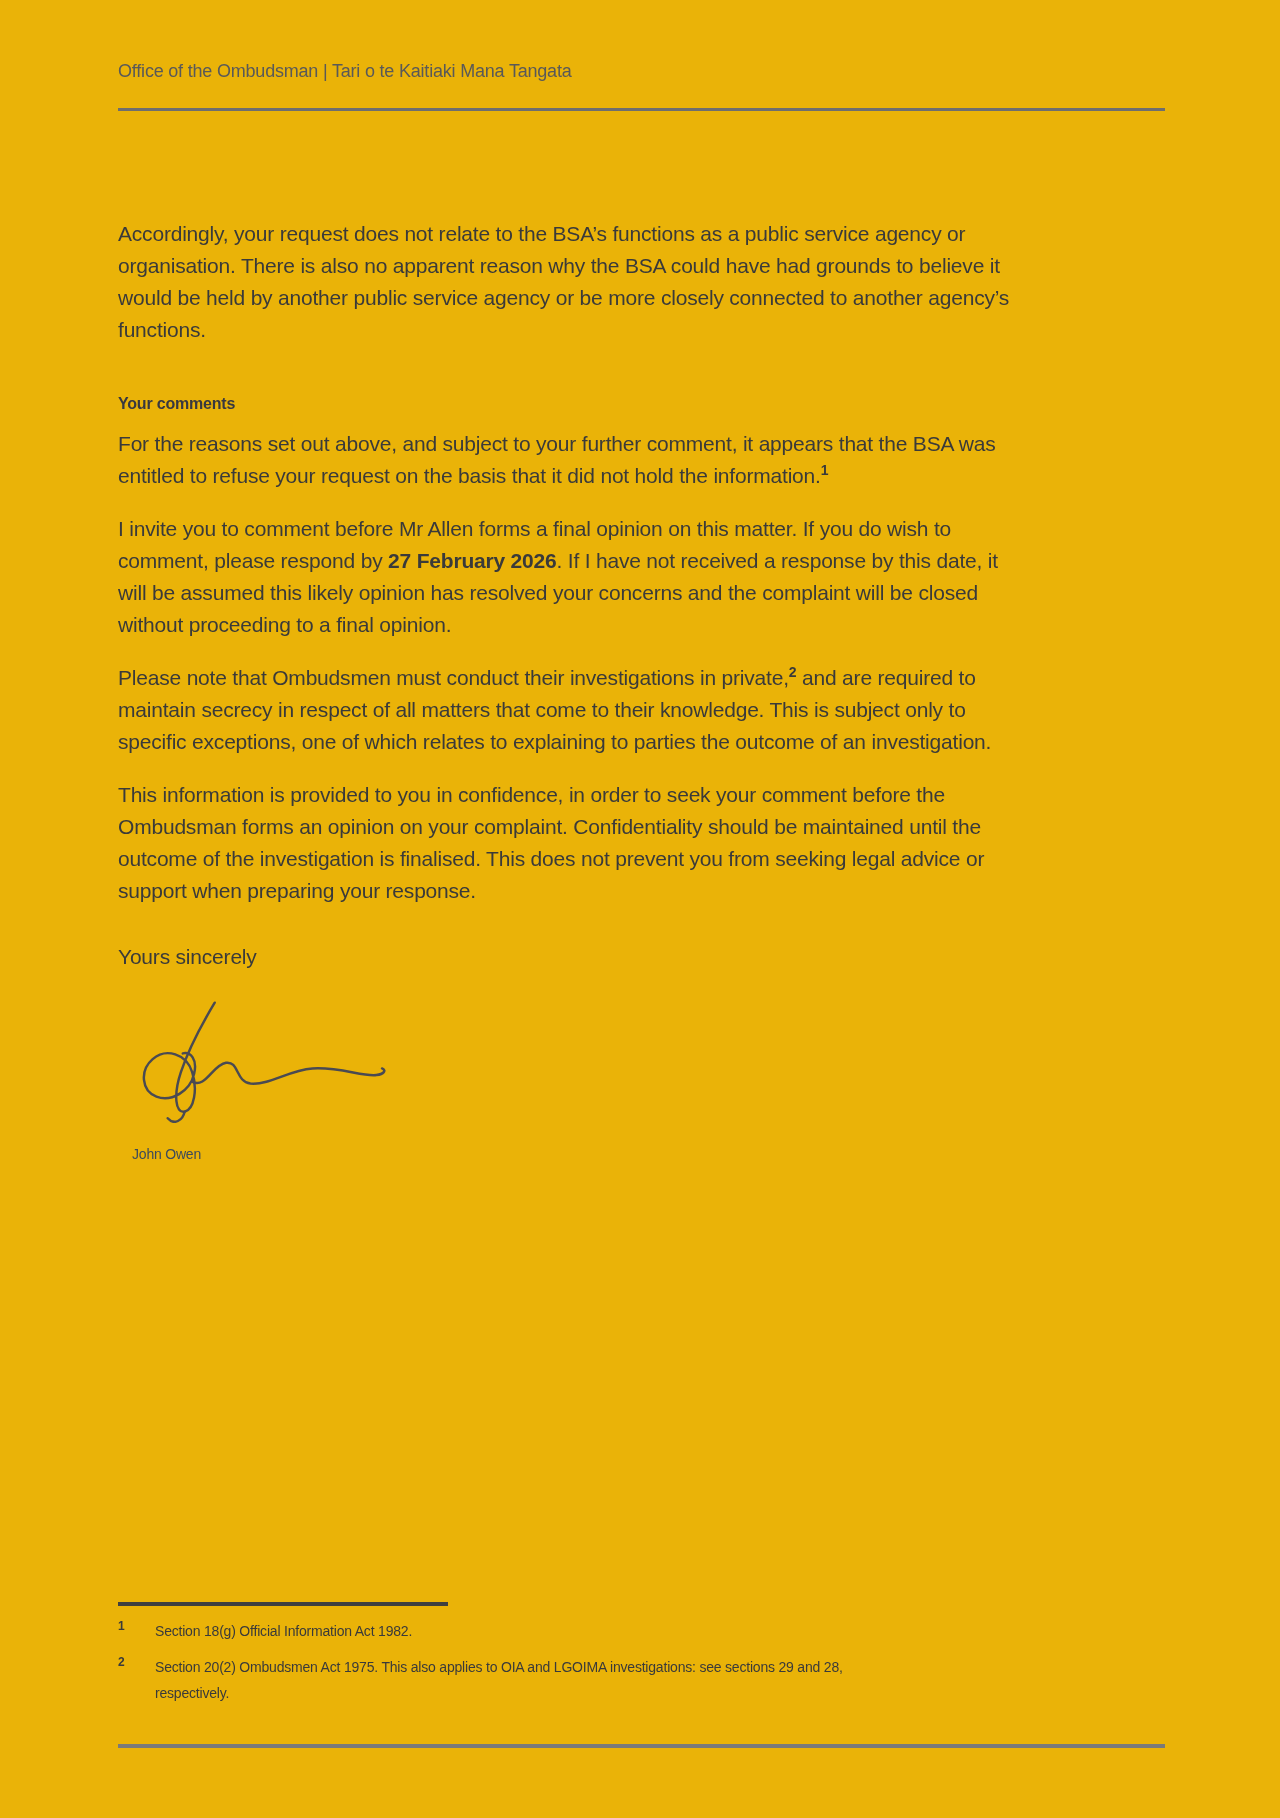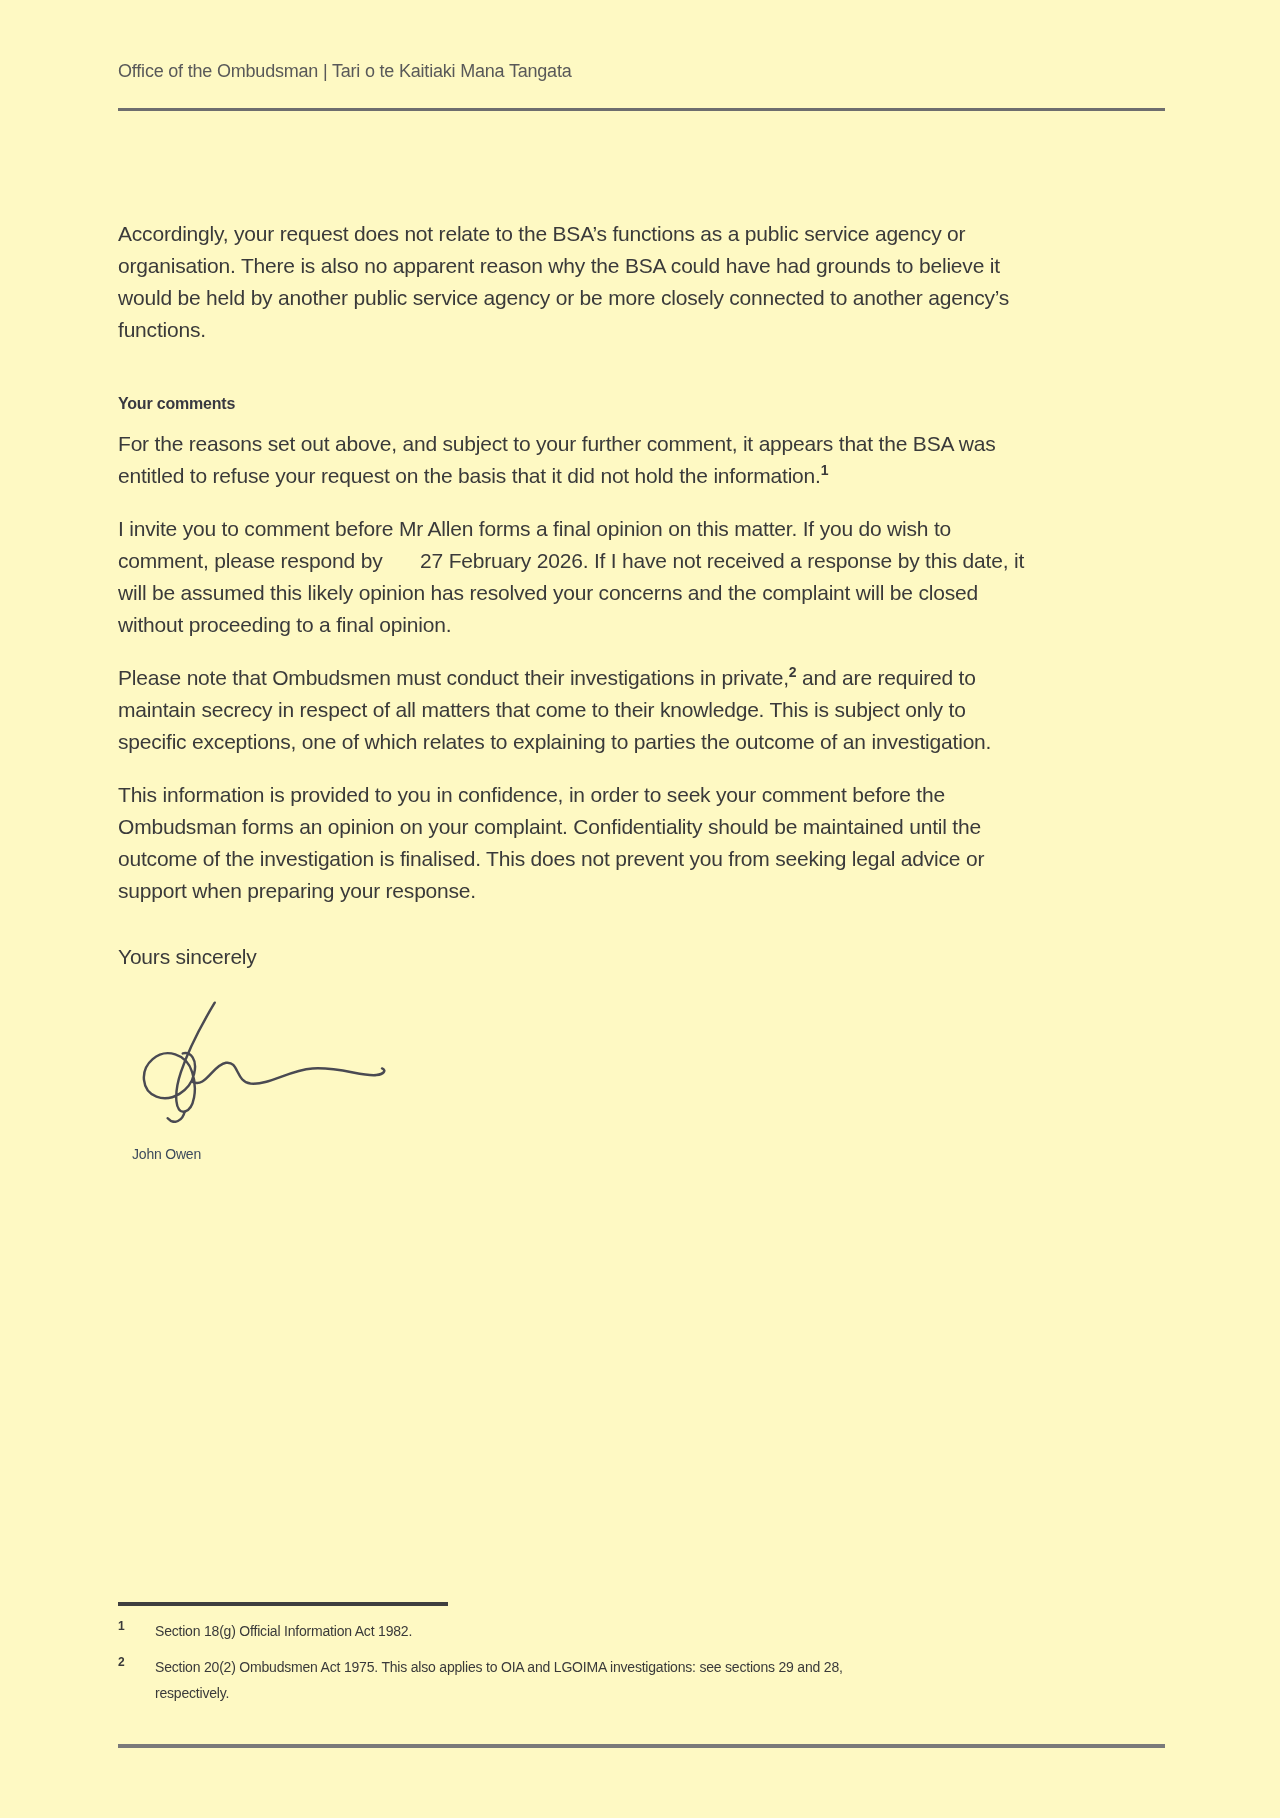--- a/index.html
+++ b/index.html
@@ -3,21 +3,21 @@
 <meta charset="utf-8">
 <style>
   * { margin: 0; padding: 0; box-sizing: border-box; }
   html, body { background: #ffffff; }
   body { width: 1280px; font-family: "Liberation Sans", sans-serif; }
 
   .page {
     position: relative;
     width: 1280px;
     height: 1818px;
-    background: #fef9c3;
+    background: #eab308;
     padding: 0 115px 70px 118px;
     display: flex;
     flex-direction: column;
     overflow: hidden;
   }
 
   
   .doc-header { margin-top: 60px; }
   .doc-header-text {
     font-size: 18px;
@@ -40,21 +40,21 @@
     margin: 0 0 21px 0;
   }
   .para.first { margin-top: 107px; }
   .section-heading {
     font-weight: bold;
     font-size: 16px;
     line-height: 32px;
     color: #383840;
     margin: 42px 0 8px 0;
   }
-  .bold-run { font-weight: normal; margin-left: 32px; }
+  .bold-run { font-weight: bold; }
   .fn-ref {
     font-weight: bold;
     font-size: 14px;
     vertical-align: super;
     line-height: 0;
   }
   .closing { margin-top: 34px; margin-bottom: 0; }
 
   
   .signature-wrap { margin: 24px 0 0 14px; }

